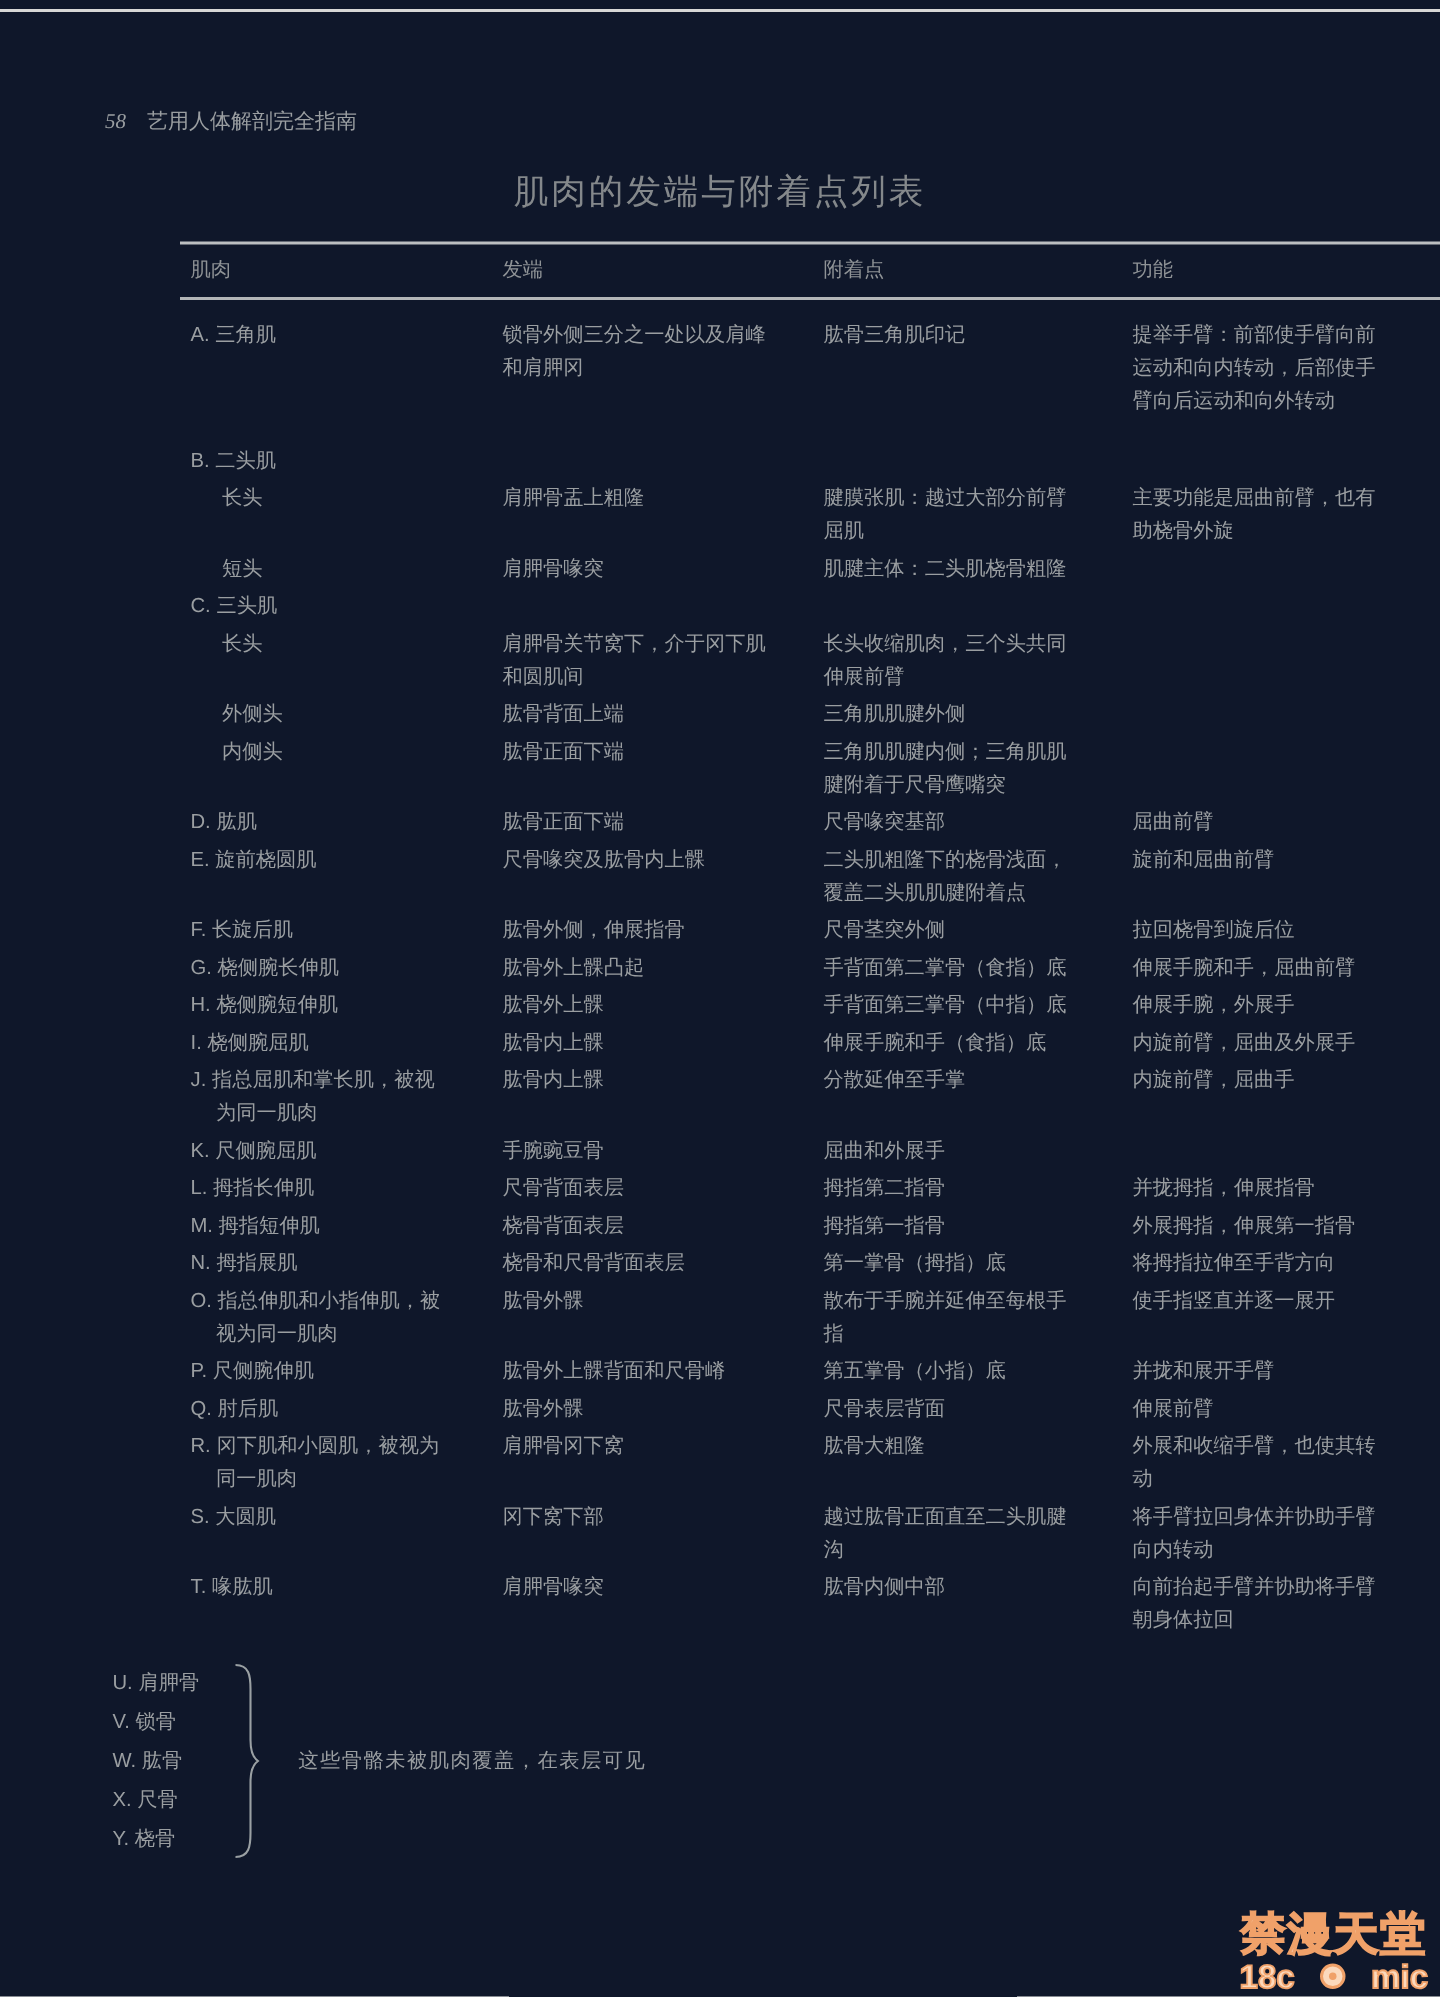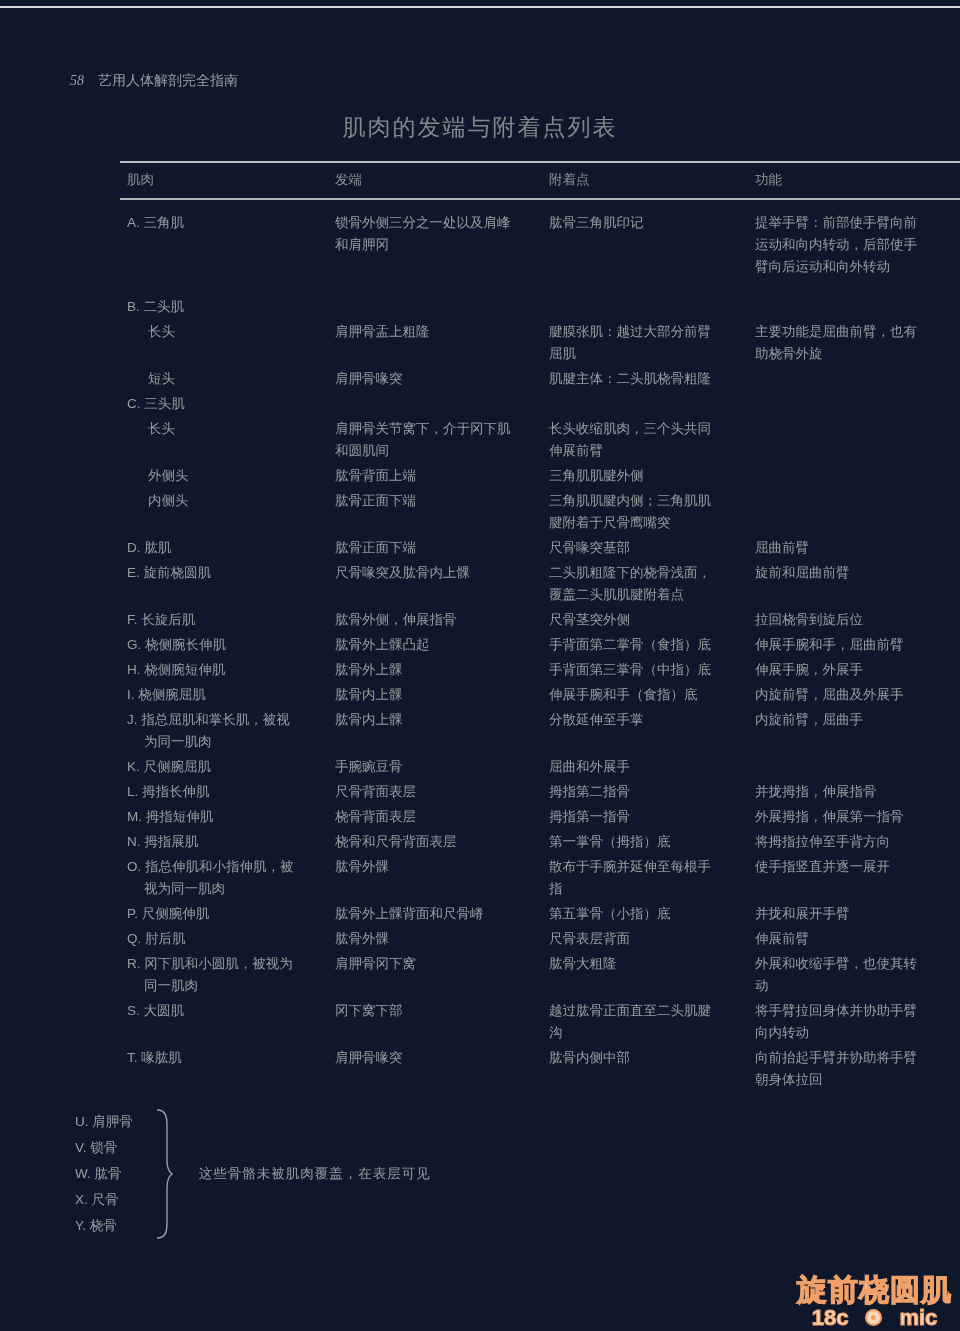--- a/index.html
+++ b/index.html
@@ -273,20 +273,20 @@
         <li>X. 尺骨</li>
         <li>Y. 桡骨</li>
       </ul>
     <svg class="brace" width="18" height="132" viewBox="0 0 18 132">
       <path d="M2,2 C11,2 12,9 12,18 L12,52 C12,60 14,64 17,66 C14,68 12,72 12,80 L12,114 C12,123 11,130 2,130" fill="none" stroke="#9aa0a3" stroke-width="1.4"></path>
     </svg>
     <div class="footnote-note">这些骨骼未被肌肉覆盖，在表层可见</div>
   </div>
 
   <div class="watermark">
-    <span class="wm-line1">旋前桡圆肌</span>
+    <span class="wm-line1">禁漫天堂</span>
     <span class="wm-line2">
       <span>18c</span>
         <span class="wm-logo"></span>
         <span>mic</span>
     </span>
   </div>
 </div>
 
 </body></html>

